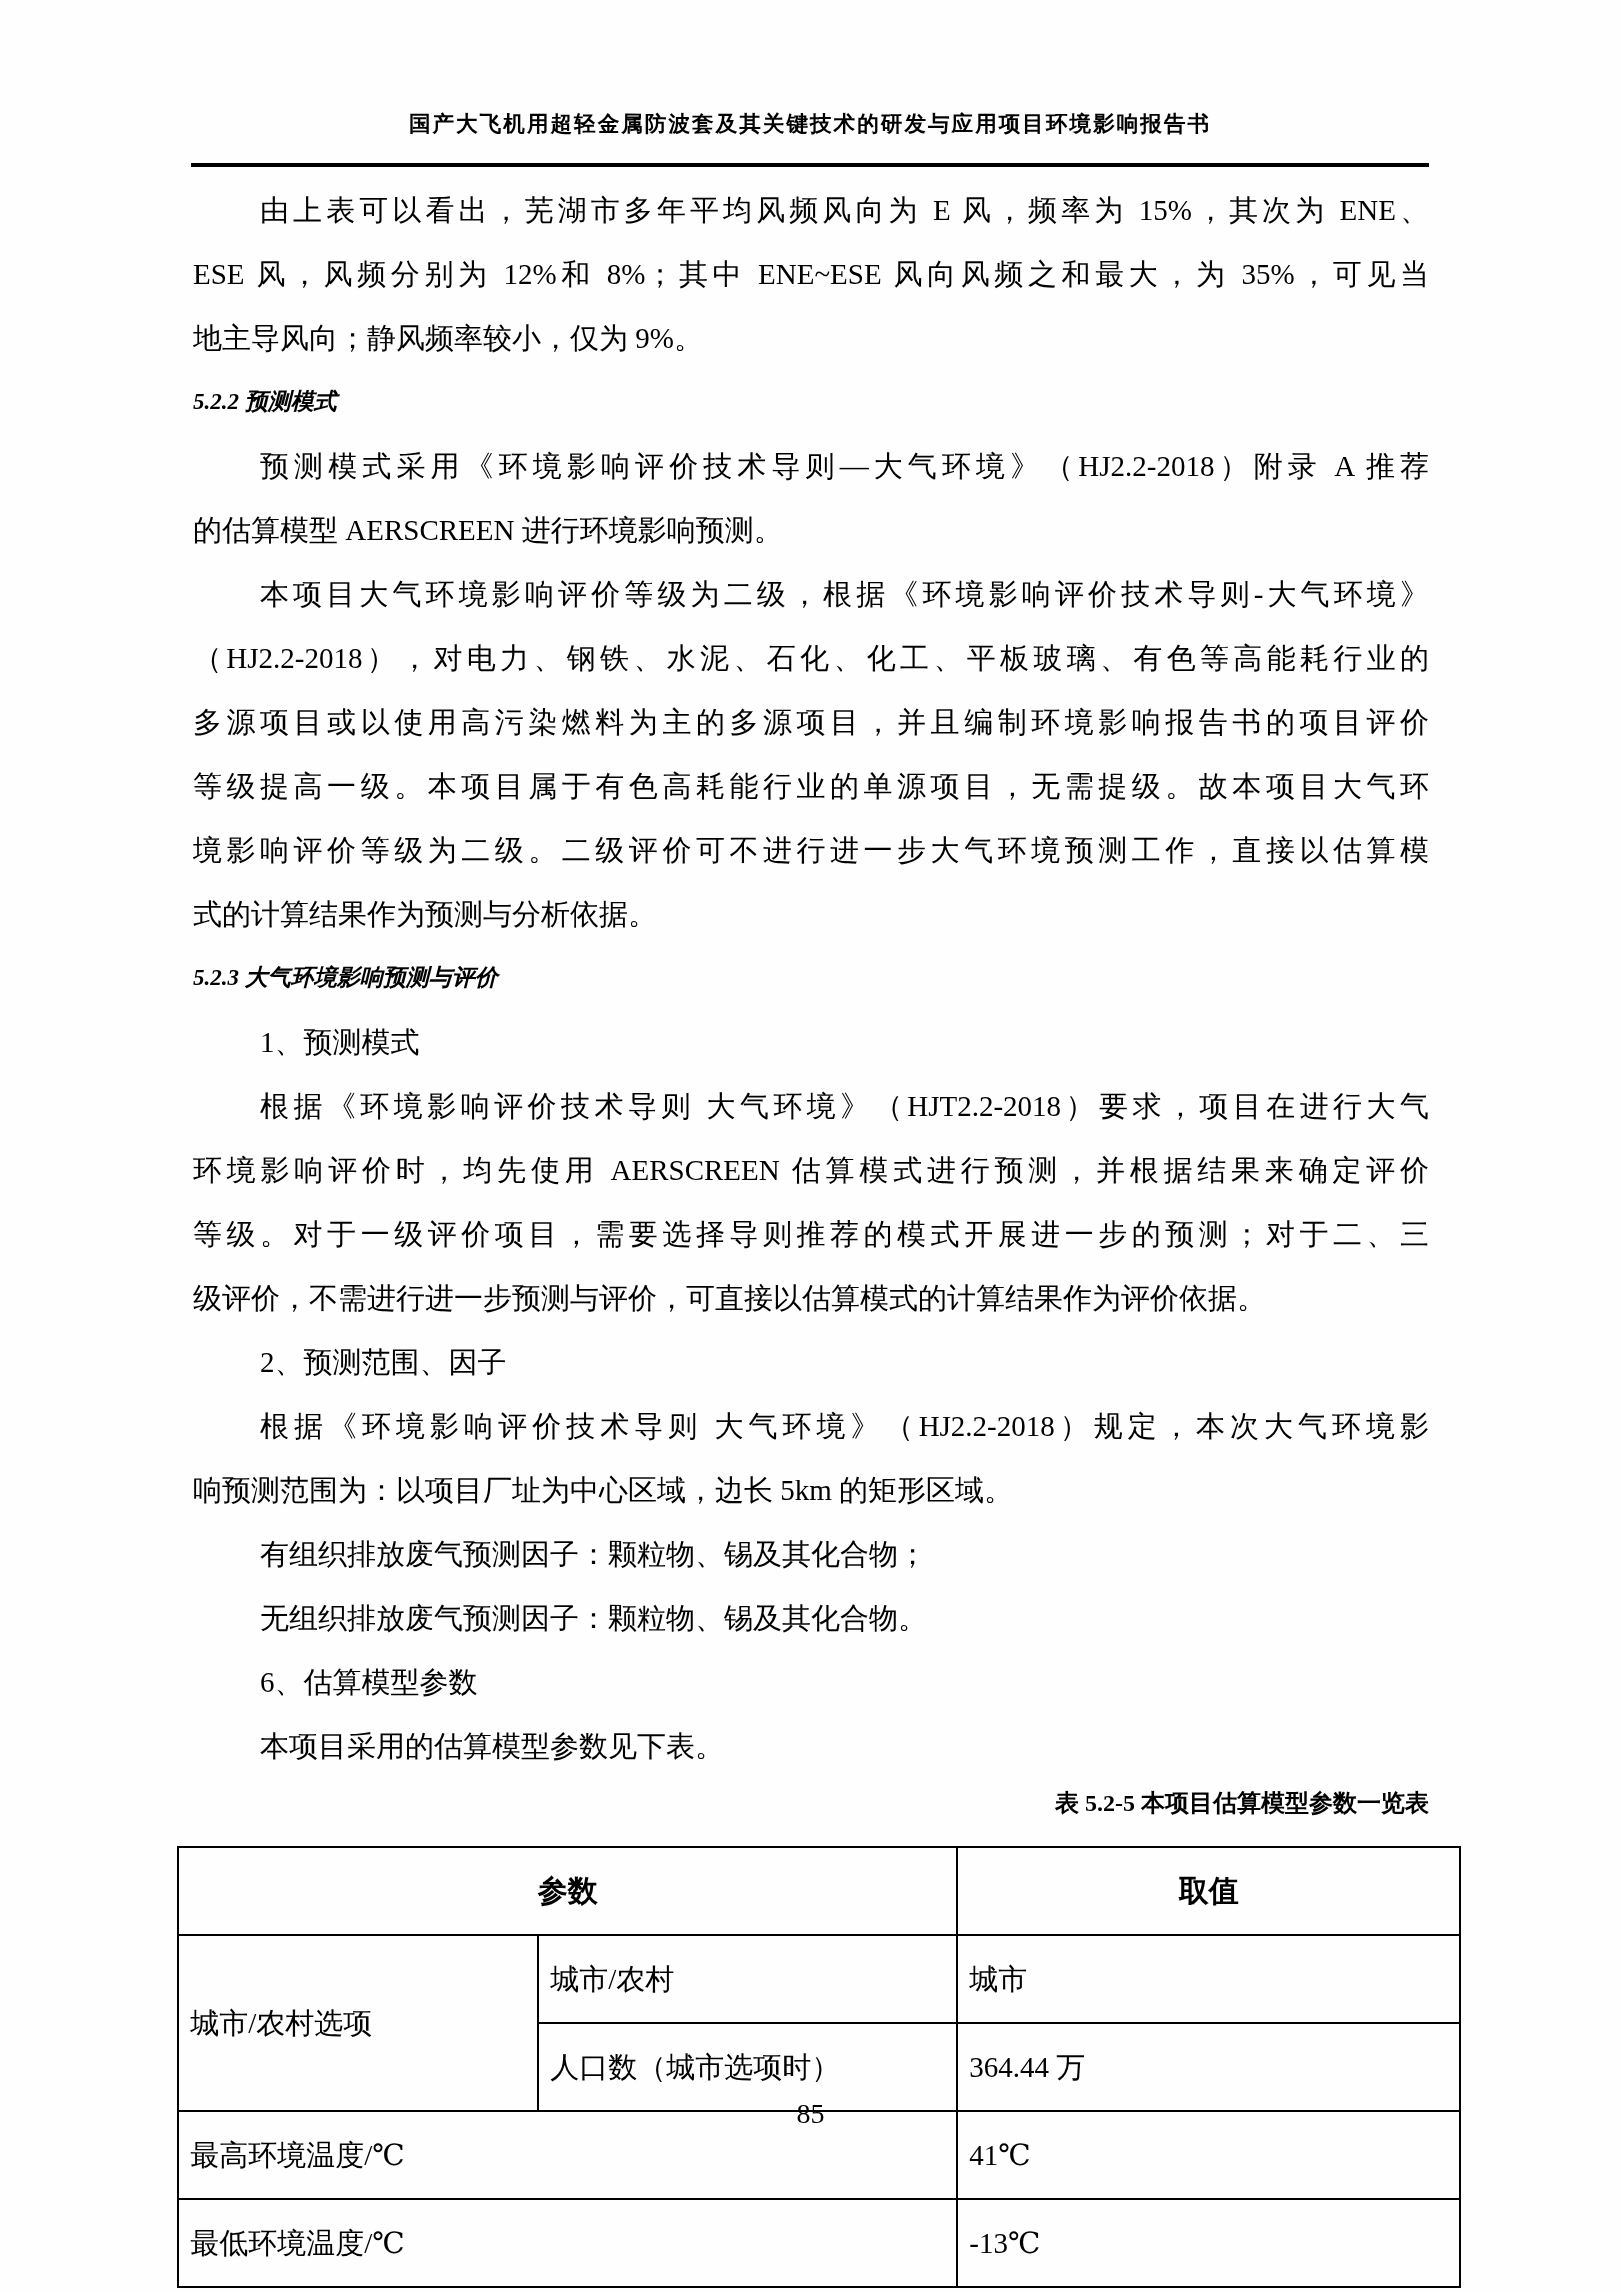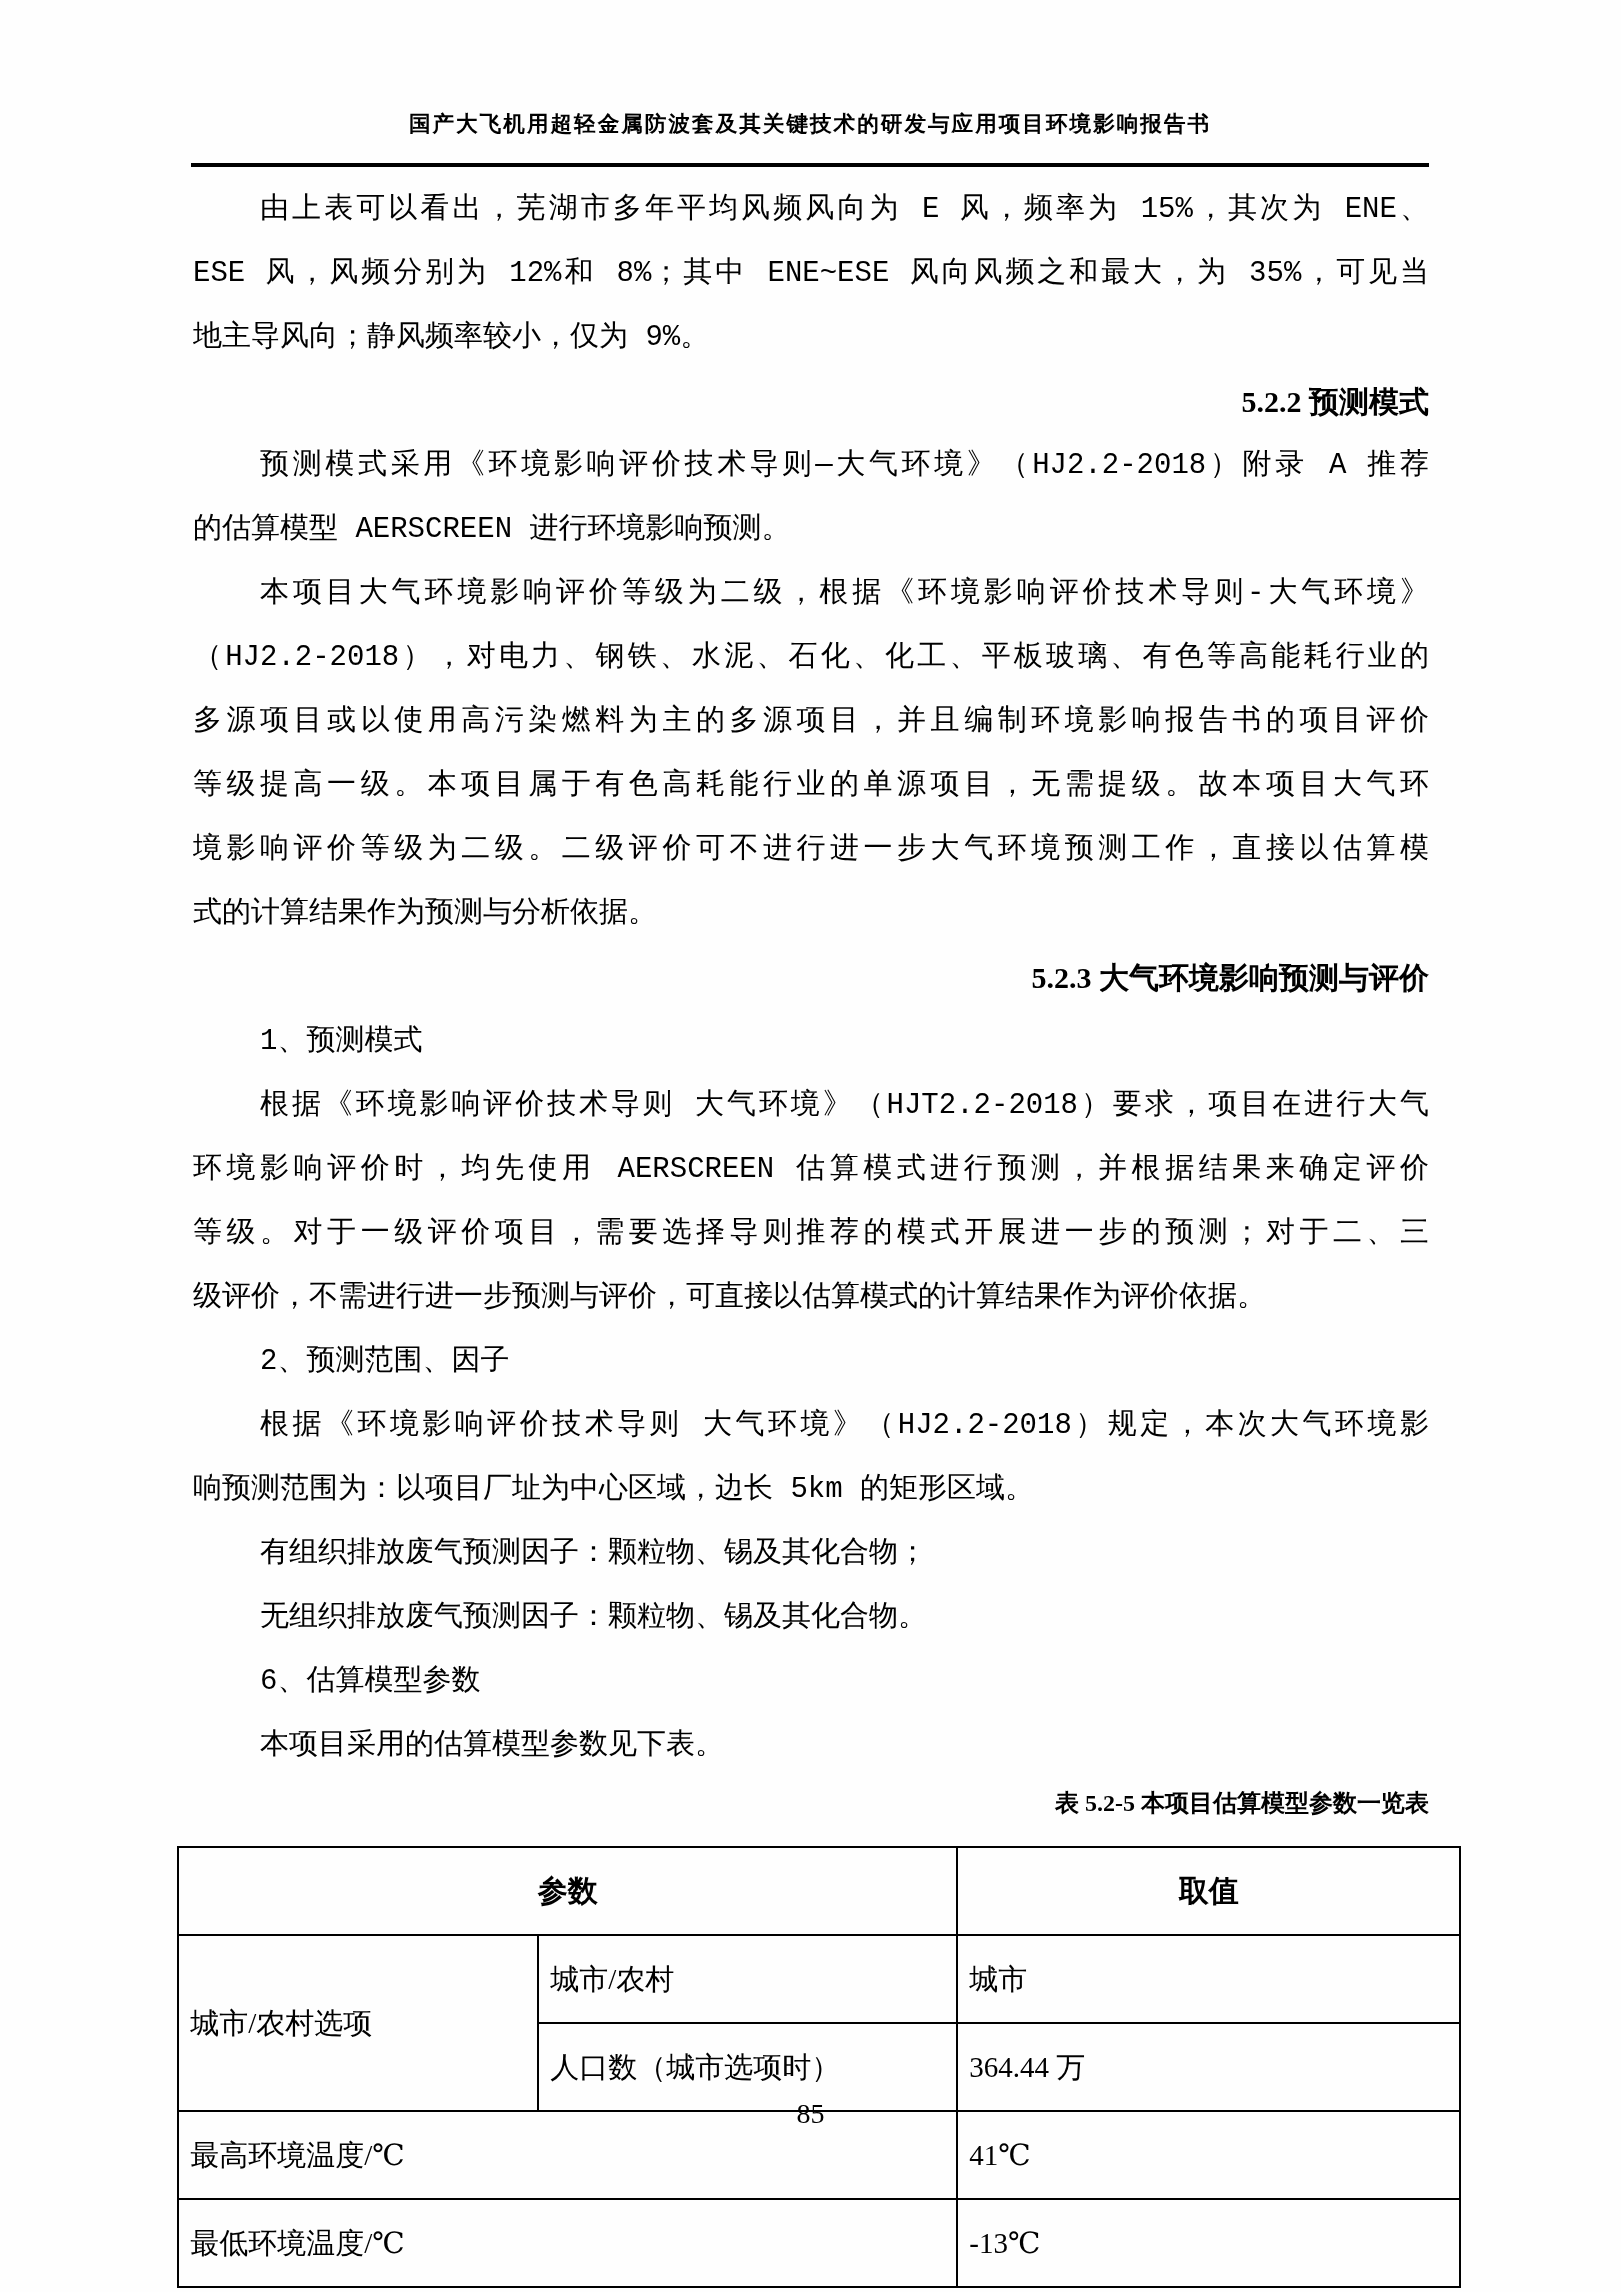--- a/index.html
+++ b/index.html
@@ -33,29 +33,29 @@
     left:193px; top:178px; width:1236px;
     font-size:29px;
     line-height:64px;
   }
   .content .line {
     height:64px;
     overflow:hidden;
     text-align:justify;
     text-align-last:justify;
     white-space:nowrap;
-    font-family:Liberation Mono, monospace;
   }
   .content .line.last { text-align-last:left; }
   .content .line.first { text-indent:67px; }
   .content .heading {
     height:64px; line-height:64px;
     font-weight:bold;
-    font-size:30px;
-    text-align:right;
+    font-size:23px;
+    text-align:left;
+    font-style:italic;
   }
   .table-title {
     height:64px; line-height:64px;
     text-align:right;
     font-weight:bold;
     font-size:24px;
   }
   
   table.params {
     border-collapse:collapse;

